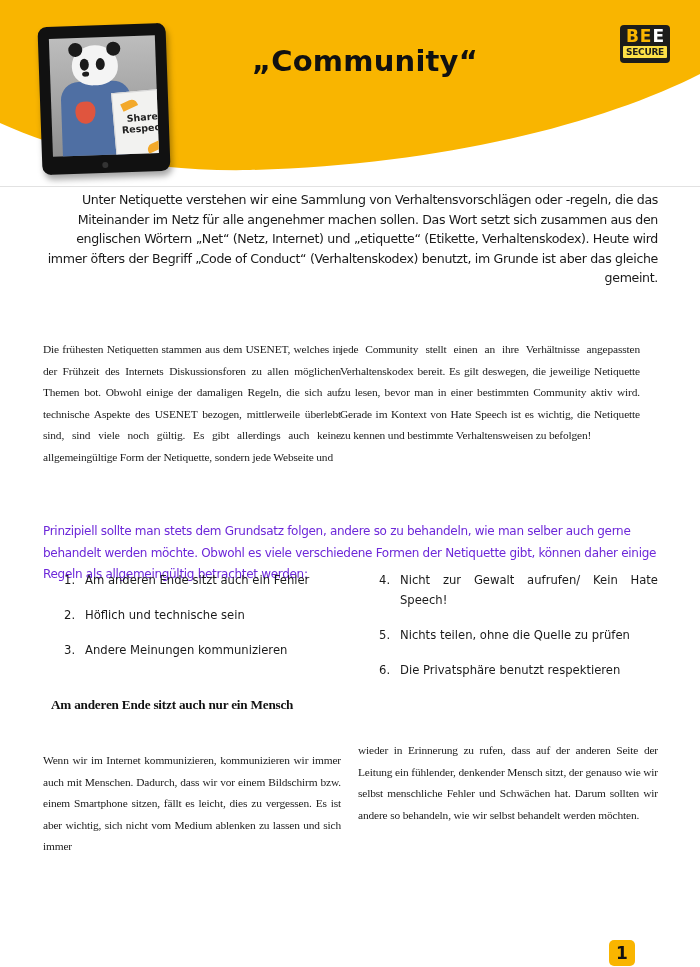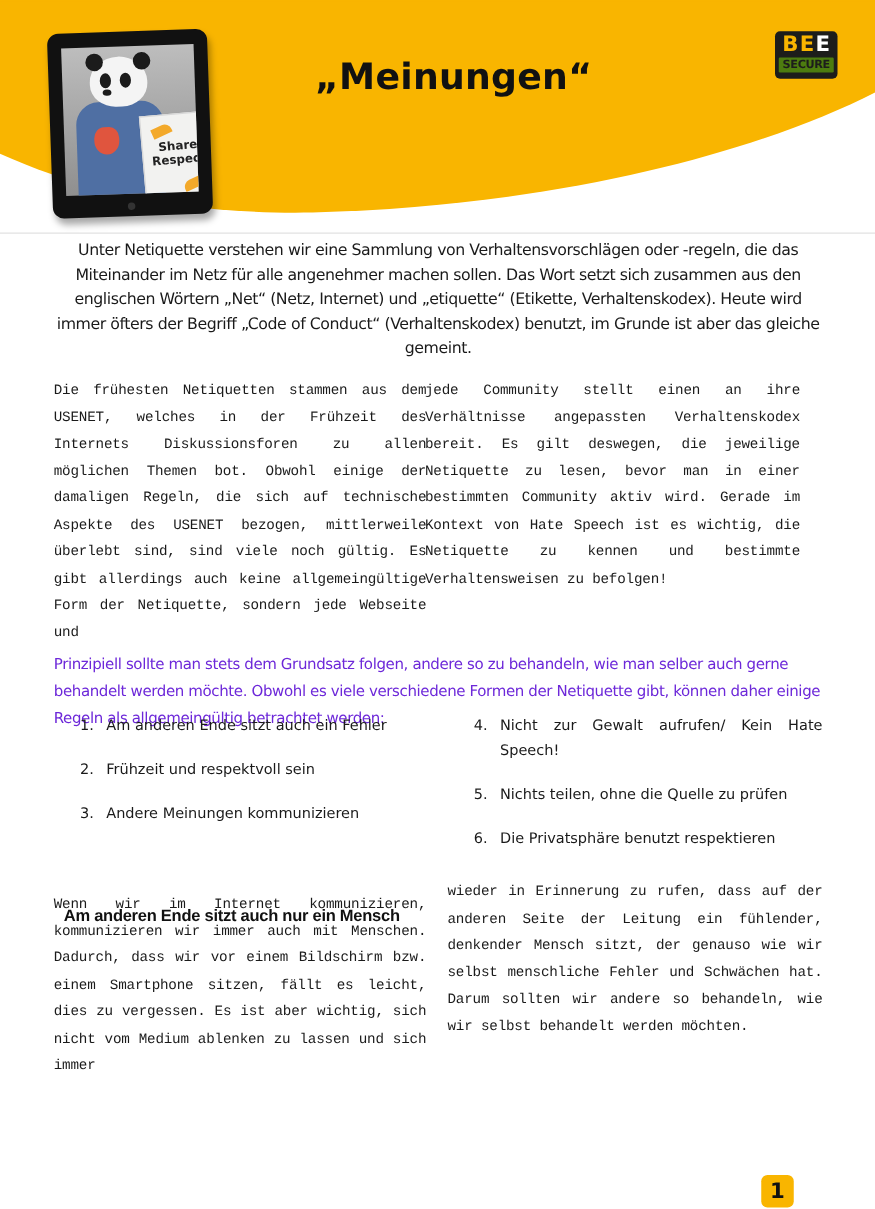--- a/index.html
+++ b/index.html
@@ -9,58 +9,58 @@
     .header { position: absolute; left: 0; top: 0; width: 700px; height: 190px; overflow: hidden; }
     .header svg.bg { position: absolute; left: 0; top: 0; }
     .header-rule { position: absolute; left: 0; top: 186px; width: 700px; height: 1px; background: #e2e2e2; }
 
     .title { position: absolute; left: 252px; top: 44px; font-family: "DejaVu Sans", sans-serif; font-weight: bold; font-size: 29px; color: #111; letter-spacing: 0.2px; }
 
     .logo { position: absolute; left: 620px; top: 25px; width: 50px; height: 38px; background: #1d1d1b; border-radius: 4px; padding: 2px 3px; }
     .logo .bee { display: flex; justify-content: center; gap: 1px; font-family: "DejaVu Sans", sans-serif; font-weight: bold; font-size: 17px; line-height: 18px; }
     .logo .bee span { color: #f9b500; }
     .logo .bee span.white { color: #ffffff; }
-    .logo .secure { margin-top: 1px; background: #4d7c0f; color: #1d1d1b; font-family: "DejaVu Sans", sans-serif; font-weight: bold; font-size: 9px; text-align: center; line-height: 12px; border-radius: 1px; letter-spacing: -0.3px; }
+    .logo .secure { margin-top: 1px; background: #fde047; color: #1d1d1b; font-family: "DejaVu Sans", sans-serif; font-weight: bold; font-size: 9px; text-align: center; line-height: 12px; border-radius: 1px; letter-spacing: -0.3px; }
 
     .tablet { position: absolute; left: 40px; top: 25px; width: 128px; height: 148px; transform: rotate(-2deg); }
     .tablet .frame { position: absolute; inset: 0; background: #111; border-radius: 9px; box-shadow: 2px 5px 6px rgba(0,0,0,0.35); }
     .tablet .screen { position: absolute; left: 11px; top: 12px; width: 106px; height: 118px; background: linear-gradient(180deg, #bdbdbd 0%, #8f8f8f 100%); overflow: hidden; }
     .tablet .home { position: absolute; left: 60px; bottom: 5px; width: 6px; height: 6px; border-radius: 50%; background: #333; }
     .panda-head { position: absolute; left: 22px; top: 8px; width: 46px; height: 40px; background: #f4f4f4; border-radius: 50% 50% 45% 45%; }
     .panda-ear { position: absolute; width: 14px; height: 14px; background: #1b1b1b; border-radius: 50%; }
     .panda-eye { position: absolute; width: 9px; height: 12px; background: #1b1b1b; border-radius: 50%; }
     .panda-nose { position: absolute; left: 10px; top: 26px; width: 7px; height: 5px; background: #1b1b1b; border-radius: 50%; }
     .hoodie { position: absolute; left: 10px; top: 44px; width: 70px; height: 80px; background: #4f6fa3; border-radius: 18px 18px 0 0; }
     .hoodie .logo-red { position: absolute; left: 14px; top: 20px; width: 20px; height: 22px; background: #e0553e; border-radius: 40% 40% 50% 50%; }
     .sign { position: absolute; left: 62px; top: 55px; width: 56px; height: 68px; background: #f2f2f0; border: 1px solid #d8d8d8; box-shadow: 1px 1px 2px rgba(0,0,0,0.2); transform: rotate(-3deg); }
     .sign .txt { position: absolute; left: 0; width: 56px; top: 20px; text-align: center; font-family: "DejaVu Sans", sans-serif; font-weight: bold; font-size: 9.5px; line-height: 11px; color: #222; }
     .arrow { position: absolute; width: 16px; height: 8px; background: #f3a92a; }
     .arrow.a1 { left: 8px; top: 8px; border-radius: 0 6px 0 0; transform: rotate(-20deg); }
     .arrow.a2 { left: 30px; top: 52px; border-radius: 6px 0 0 0; transform: rotate(-20deg); }
 
-    .intro { position: absolute; left: 43px; top: 190px; width: 615px; font-family: "DejaVu Sans", sans-serif; font-size: 12.6px; line-height: 19.5px; color: #1a1a1a; text-align: center; letter-spacing: -0.35px; }
+    .intro { position: absolute; left: 43px; top: 190px; width: 615px; font-family: "DejaVu Sans", sans-serif; font-size: 12.6px; line-height: 19.5px; color: #1a1a1a; text-align: right; letter-spacing: -0.35px; }
 
-    .col { position: absolute; font-family: Liberation Mono, monospace; font-size: 11.4px; line-height: 21.5px; color: #1a1a1a; text-align: justify; letter-spacing: -0.15px; }
+    .col { position: absolute; font-family: Liberation Serif, serif; font-size: 11.4px; line-height: 21.5px; color: #1a1a1a; text-align: justify; letter-spacing: -0.15px; margin-top: 36px; }
     .col1 { left: 43px; top: 303px; width: 298px; }
     .col2 { left: 340px; top: 303px; width: 300px; }
 
     .para2 { position: absolute; left: 43px; top: 493px; width: 615px; font-family: "DejaVu Sans", sans-serif; font-size: 12px; line-height: 21.5px; color: #6d28d9; letter-spacing: -0.3px; margin-top: 28px; }
 
     .rules { position: absolute; font-family: "DejaVu Sans", sans-serif; font-size: 11.6px; color: #1a1a1a; list-style: none; }
     .rules li { display: flex; }
     .rules .num { width: 21px; flex: 0 0 21px; }
     .rules .txt { flex: 1; text-align: justify; line-height: 20px; }
     .rules-left { left: 64px; top: 570px; width: 290px; }
     .rules-left li { margin-bottom: 15px; line-height: 20px; }
     .rules-right { left: 379px; top: 570px; width: 279px; }
     .rules-right li { margin-bottom: 15px; line-height: 20px; }
     .rules-right li.two { margin-bottom: 15px; }
     .rules-right .txt.just { text-align: justify; text-align-last: left; }
 
-    .h2 { position: absolute; left: 51px; top: 725px; font-family: Liberation Sans, sans-serif; font-weight: bold; font-size: 13.2px; color: #111; letter-spacing: -0.2px; }
+    .h2 { position: absolute; left: 51px; top: 697px; font-family: Liberation Serif, serif; font-weight: bold; font-size: 13.2px; color: #111; letter-spacing: -0.2px; }
 
     .col3 { left: 43px; top: 714px; width: 298px; }
     .col4 { left: 358px; top: 704px; width: 300px; }
 
     .page-num { position: absolute; left: 609px; top: 940px; width: 26px; height: 26px; background: #f9b500; border-radius: 5px; text-align: center; font-family: "DejaVu Sans", sans-serif; font-weight: bold; font-size: 17px; line-height: 26px; color: #111; }
   </style>
 </head>
 <body>
 
 <div class="header">
@@ -88,21 +88,21 @@
         <div class="txt">
           <div>Share</div>
           <div>Respect</div>
         </div>
         <div class="arrow a2"></div>
       </div>
     </div>
     <div class="home"></div>
   </div>
 
-  <h1 class="title">„Meinungen“</h1>
+  <h1 class="title">„Community“</h1>
 
   <div class="logo">
     <div class="bee">
       <span>B</span>
         <span>E</span>
         <span class="white">E</span>
     </div>
     <div class="secure">SECURE</div>
   </div>
 </div>
@@ -114,21 +114,21 @@
 
 <p class="para2">Prinzipiell sollte man stets dem Grundsatz folgen, andere so zu behandeln, wie man selber auch gerne behandelt werden möchte. Obwohl es viele verschiedene Formen der Netiquette gibt, können daher einige Regeln als allgemeingültig betrachtet werden:</p>
 
 <ol class="rules rules-left">
   <li>
     <span class="num">1.</span>
     <span class="txt">Am anderen Ende sitzt auch ein Fehler</span>
   </li>
   <li>
     <span class="num">2.</span>
-    <span class="txt">Frühzeit und respektvoll sein</span>
+    <span class="txt">Höflich und technische sein</span>
   </li>
   <li>
     <span class="num">3.</span>
     <span class="txt">Andere Meinungen kommunizieren</span>
   </li>
 </ol>
 
 <ol class="rules rules-right">
   <li class="two">
     <span class="num">4.</span>

